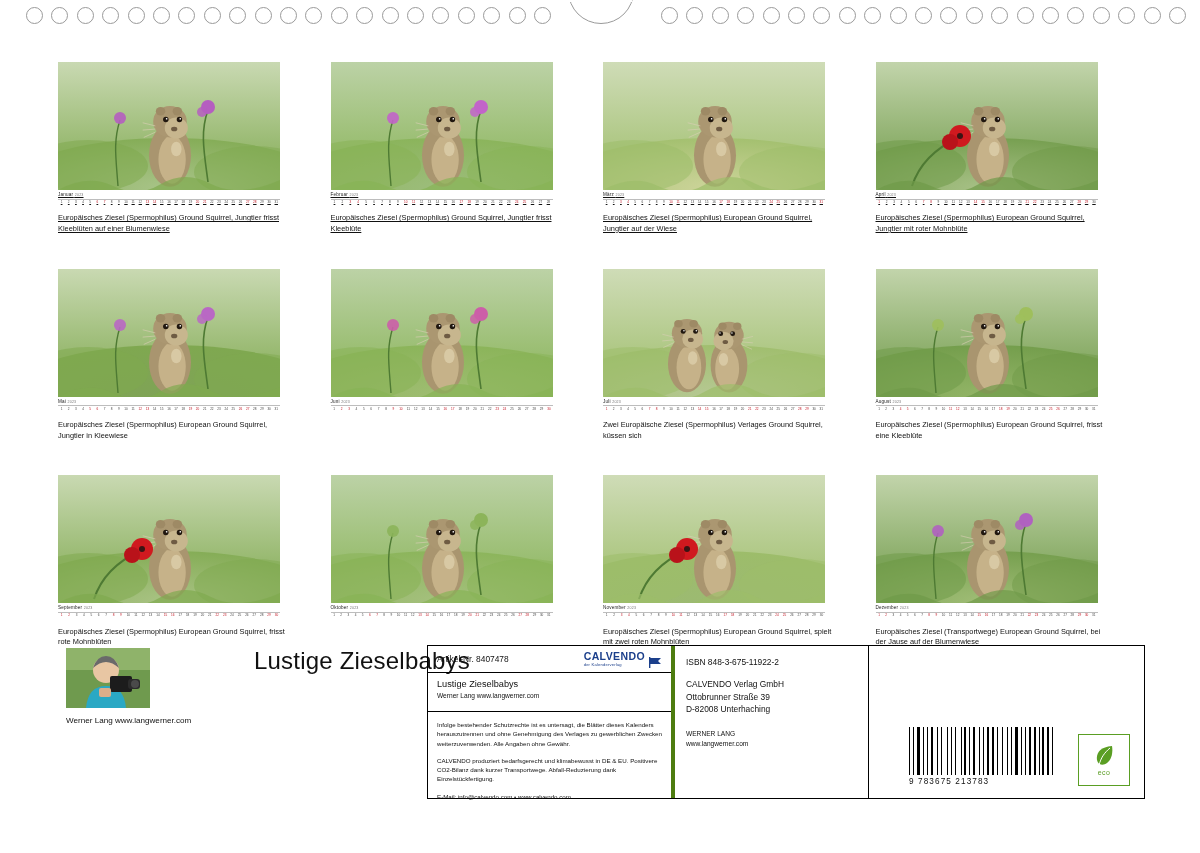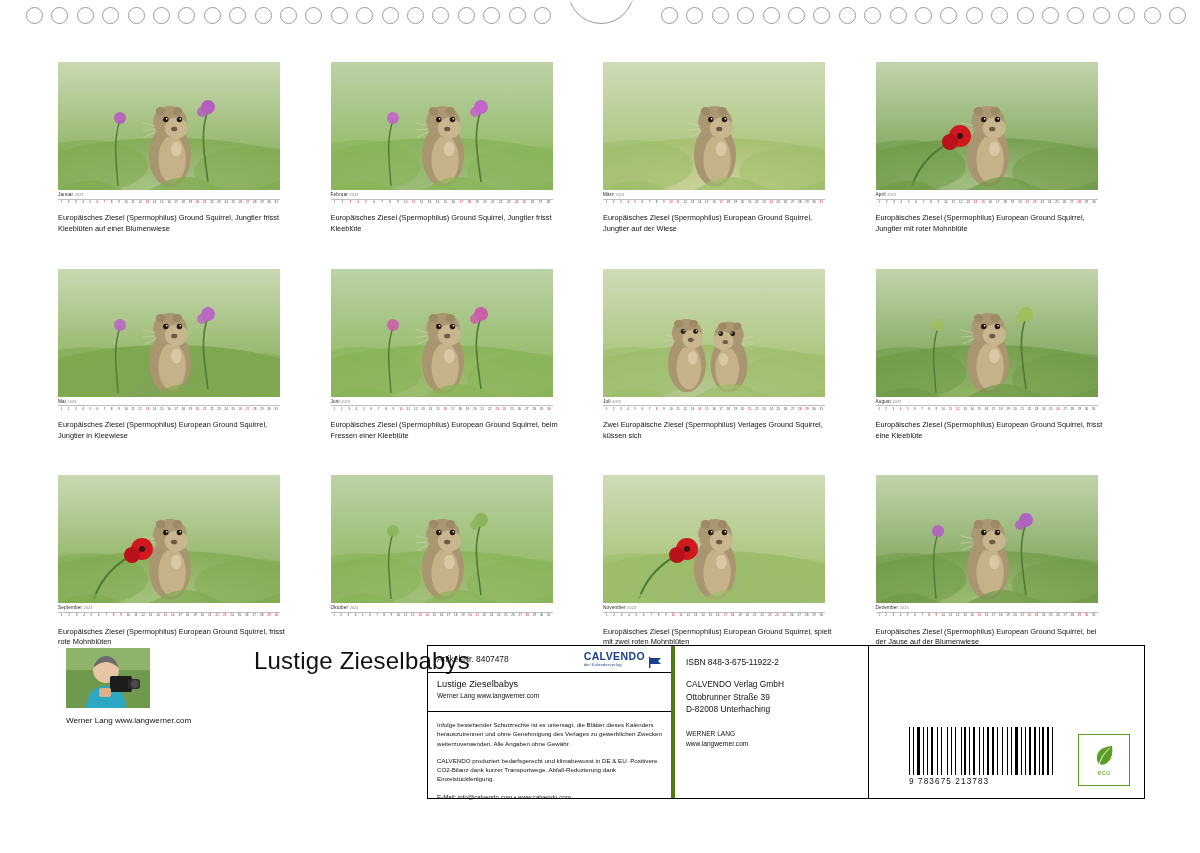--- a/index.html
+++ b/index.html
@@ -103,21 +103,21 @@
     <div class="hole" style="left: 1067.4px;"></div>
     <div class="hole" style="left: 1092.8px;"></div>
     <div class="hole" style="left: 1118.2px;"></div>
     <div class="hole" style="left: 1143.6px;"></div>
     <div class="hole" style="left: 1169px;"></div>
     <div class="tab"></div>
     <div class="tabmask"></div>
   </div>
 
 <div class="grid" id="grid">
-    <div class="row" style="margin-bottom: 34px;">
+    <div class="row" style="margin-bottom: 34px; text-decoration: underline;">
       <div class="cell">
         <div class="photo"><svg width="222" height="128" viewBox="0 0 222 128" preserveAspectRatio="none">
     <defs>
       <linearGradient id="g0" x1="0" y1="0" x2="0" y2="1">
         <stop offset="0" stop-color="#c9d9b2"></stop>
         <stop offset="1" stop-color="#7fa94f"></stop>
       </linearGradient>
       <radialGradient id="f0" cx="0.5" cy="0.6" r="0.7">
         <stop offset="0" stop-color="#a9c489"></stop>
         <stop offset="1" stop-color="#7fa94f"></stop>
@@ -565,21 +565,20 @@
             <span class="we">23</span>
             <span class="we">24</span>
             <span>25</span>
             <span>26</span>
             <span>27</span>
             <span>28</span>
             <span>29</span>
             <span class="we">30</span>
           </div>
         </div>
-        <div class="caption">Europäisches Ziesel (Spermophilus) European Ground Squirrel, beim Fressen einer Kleeblüte</div>
       </div>
       <div class="cell">
         <div class="photo"><svg width="222" height="128" viewBox="0 0 222 128" preserveAspectRatio="none">
     <defs>
       <linearGradient id="g6" x1="0" y1="0" x2="0" y2="1">
         <stop offset="0" stop-color="#cfdcb7"></stop>
         <stop offset="1" stop-color="#9dbd69"></stop>
       </linearGradient>
       <radialGradient id="f6" cx="0.5" cy="0.6" r="0.7">
         <stop offset="0" stop-color="#b6c893"></stop>
@@ -1044,21 +1043,21 @@
             <span>24</span>
             <span>25</span>
             <span>26</span>
             <span>27</span>
             <span>28</span>
             <span class="we">29</span>
             <span class="we">30</span>
             <span>31</span>
           </div>
         </div>
-        <div class="caption">Europäisches Ziesel (Spermophilus) European Ground Squirrel, bei der Jause auf der Blumenwiese</div>
+        <div class="caption">Europäisches Ziesel (Transportwege) European Ground Squirrel, bei der Jause auf der Blumenwiese</div>
       </div>
     </div>
   </div>
 
 <div class="bottom">
 
   <div class="author">
     <div class="authorphoto">
       <svg width="84" height="60" viewBox="0 0 84 60" preserveAspectRatio="none">
         <rect x="0" y="0" width="84" height="60" fill="#6f9a4e"></rect>

